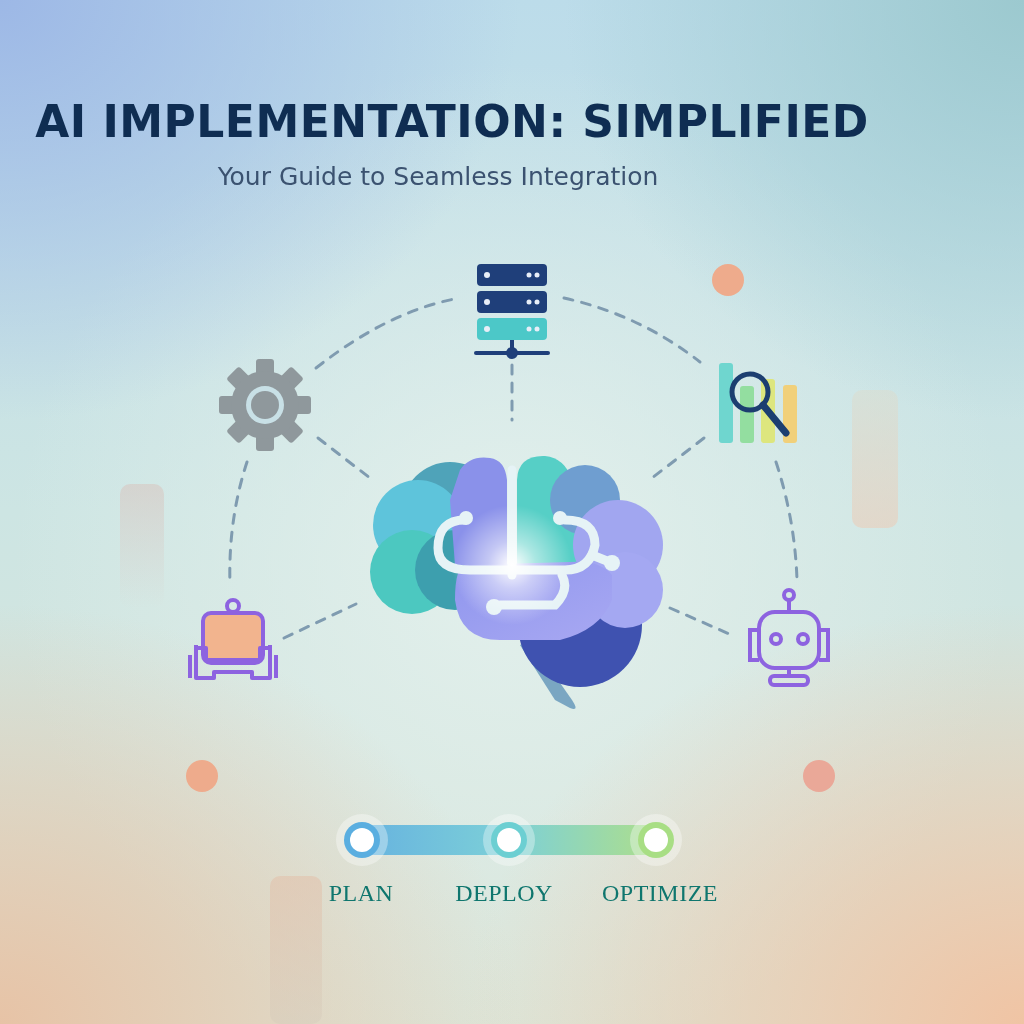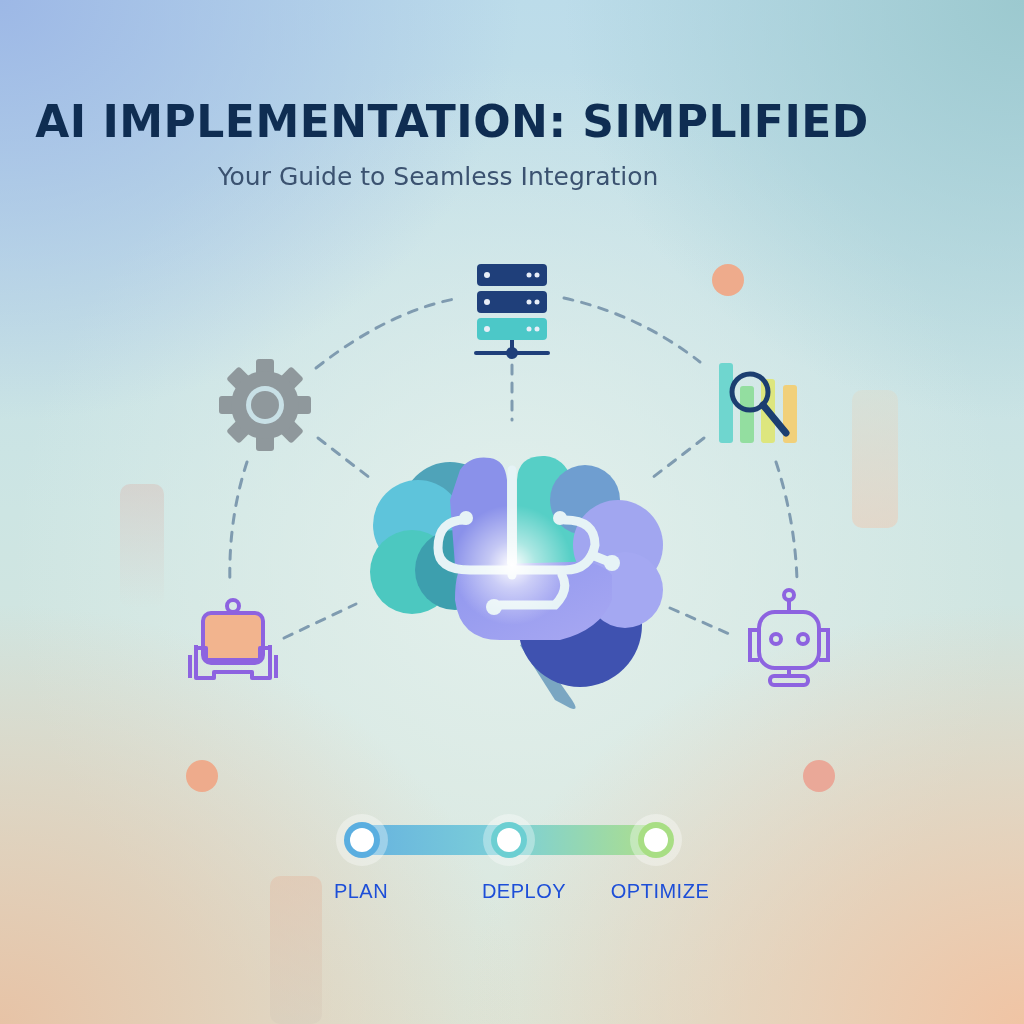--- a/index.html
+++ b/index.html
@@ -13,22 +13,22 @@
       radial-gradient(ellipse 560px 420px at 100% 100%, #f0c4a4 0%, rgba(240,196,164,0) 100%),
       radial-gradient(ellipse 500px 500px at 50% 55%, #e3f0ec 0%, rgba(227,240,236,0) 100%),
       linear-gradient(180deg, #bcdcea 0%, #cde5e3 50%, #dbe5d8 100%);
   }
   .title { position: absolute; top: 96px; left: 0; width: 904px; text-align: center;
     font-family: "DejaVu Sans", sans-serif; font-weight: bold; font-size: 44px;
     color: #0f2d52; letter-spacing: 0.5px; margin: 0; }
   .subtitle { position: absolute; top: 162px; left: 0; width: 876px; text-align: center;
     font-family: "DejaVu Sans", sans-serif; font-size: 25px; color: #3b5270; margin: 0; }
   svg.main { position: absolute; left: 0; top: 0; }
-  .step-label { position: absolute; top: 880px; font-size: 20px; color: #1d4ed8;
-    font-family: Liberation Sans, sans-serif; letter-spacing: 0.5px; transform: translateX(-50%); white-space: nowrap; }
+  .step-label { position: absolute; top: 880px; font-size: 24px; color: #0f766e;
+    font-family: Liberation Serif, serif; letter-spacing: 0.5px; transform: translateX(-50%); white-space: nowrap; }
   .deco-rect { position: absolute; border-radius: 10px; }
 </style>
 </head>
 <body>
 
 <div class="bg"></div>
 
 <div class="deco-rect" style="left:120px; top:484px; width:44px; height:124px; background:linear-gradient(180deg, rgba(216,196,190,0.55), rgba(216,206,200,0));"></div>
 <div class="deco-rect" style="left:852px; top:390px; width:46px; height:138px; background:linear-gradient(180deg, rgba(220,220,205,0.5), rgba(235,205,185,0.6));"></div>
 <div class="deco-rect" style="left:270px; top:876px; width:52px; height:148px; background:linear-gradient(180deg, rgba(226,194,172,0.6), rgba(210,200,185,0.35));"></div>
@@ -176,14 +176,14 @@
     </g>
     <g>
       <circle cx="656" cy="840" r="26" fill="#ffffff" opacity="0.35"></circle>
       <circle cx="656" cy="840" r="18" fill="#a8de84"></circle>
       <circle cx="656" cy="840" r="12" fill="#ffffff"></circle>
     </g>
   </g>
 </svg>
 
 <div class="step-label" style="left:361px;">PLAN</div>
-<div class="step-label" style="left:504px;margin-left:20px;">DEPLOY</div>
+<div class="step-label" style="left:504px;">DEPLOY</div>
 <div class="step-label" style="left:660px;">OPTIMIZE</div>
 
 </body></html>

